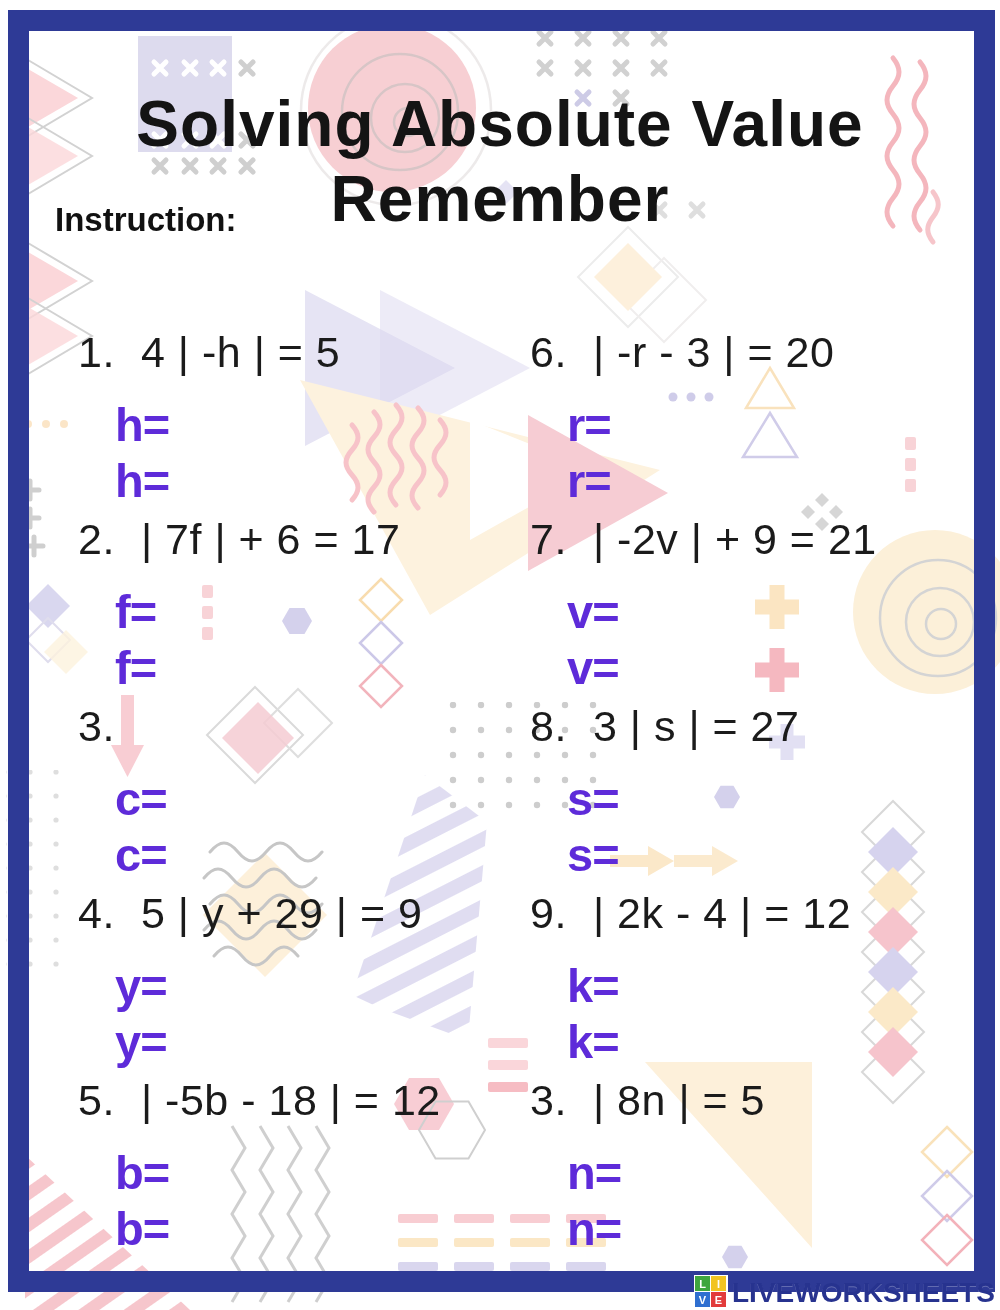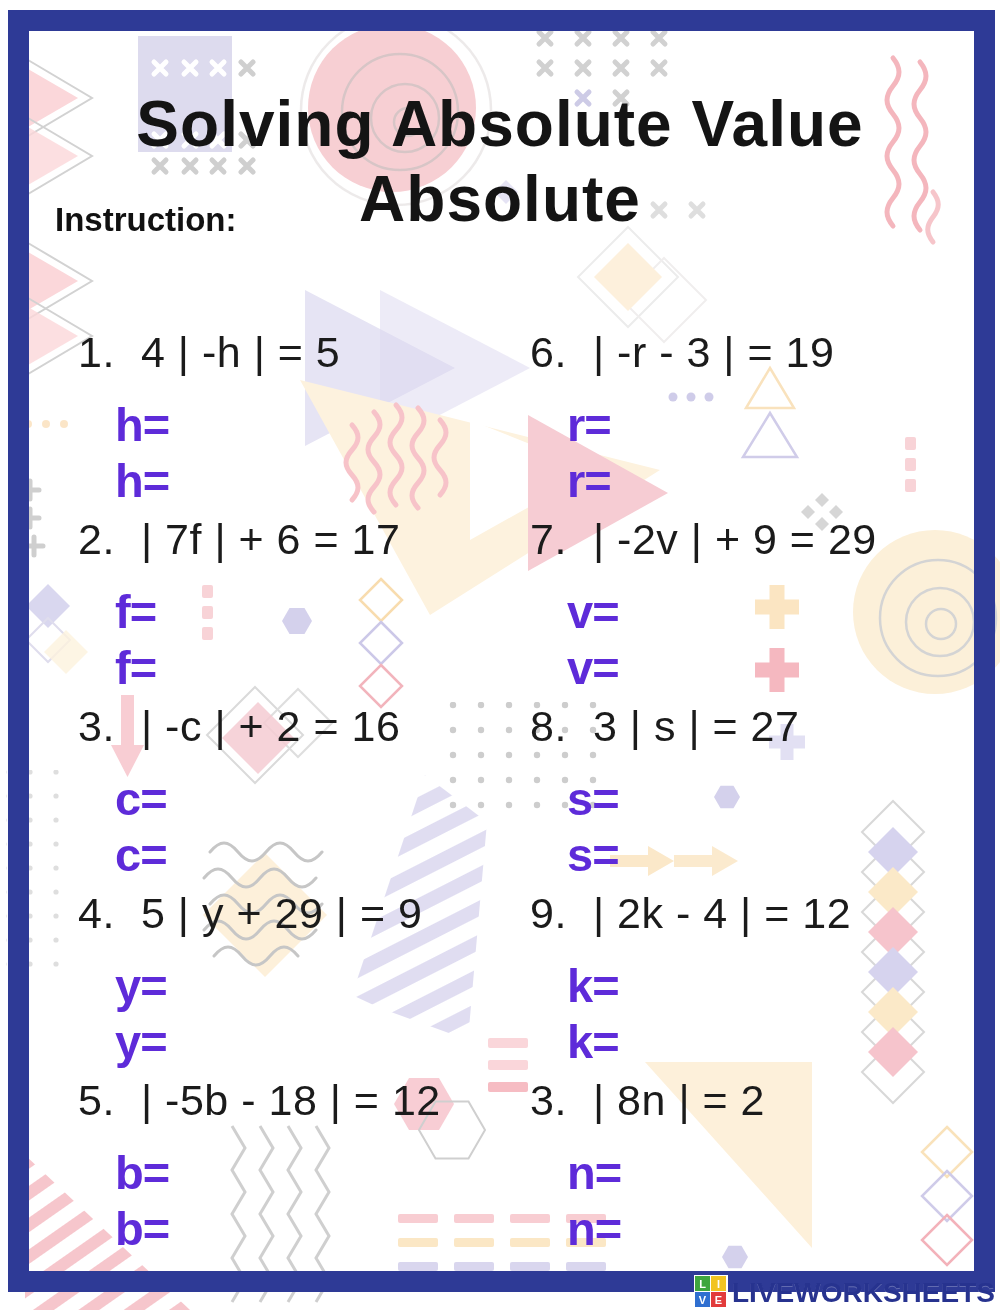--- a/index.html
+++ b/index.html
@@ -278,21 +278,21 @@
       <path d="M288 1126 l13 22 -13 22 13 22 -13 22 13 22 -13 22 13 22 -13 22"></path>
       <path d="M316 1126 l13 22 -13 22 13 22 -13 22 13 22 -13 22 13 22 -13 22"></path>
     </g>
     <polygon points="454,1104 439,1130 409,1130 394,1104 409,1078 439,1078" fill="#f8cdd4"></polygon>
     <polygon points="485,1130 468.5,1158.6 435.5,1158.6 419,1130 435.5,1101.4 468.5,1101.4" fill="none" stroke="#cfcfcf" stroke-width="2"></polygon>
   </svg>
 
   <div class="frame"></div>
 
   <div class="content">
-    <h1 class="title"><span>Solving Absolute Value</span><br><span>Absolute</span></h1>
+    <h1 class="title"><span>Solving Absolute Value</span><br><span>Remember</span></h1>
 
     <div class="instruction">
       <span class="instr-label">Instruction:</span>
     </div>
 
     <div class="col col1" id="colA">
         <div class="problem">
           <div class="eq-line">
             <span class="num">1.</span>
             <span class="eq">4 | -h | = 5</span>
@@ -316,21 +316,20 @@
             <span class="answer-input"></span>
           </div>
           <div class="ans-line">
             <span class="ans">f=</span>
             <span class="answer-input"></span>
           </div>
         </div>
         <div class="problem">
           <div class="eq-line">
             <span class="num">3.</span>
-            <span class="eq">| -c | + 2 = 16</span>
           </div>
           <div class="ans-line first">
             <span class="ans">c=</span>
             <span class="answer-input"></span>
           </div>
           <div class="ans-line">
             <span class="ans">c=</span>
             <span class="answer-input"></span>
           </div>
         </div>
@@ -360,35 +359,35 @@
           <div class="ans-line">
             <span class="ans">b=</span>
             <span class="answer-input"></span>
           </div>
         </div>
       </div>
     <div class="col col2" id="colB">
         <div class="problem">
           <div class="eq-line">
             <span class="num">6.</span>
-            <span class="eq">| -r - 3 | = 19</span>
+            <span class="eq">| -r - 3 | = 20</span>
           </div>
           <div class="ans-line first">
             <span class="ans">r=</span>
             <span class="answer-input"></span>
           </div>
           <div class="ans-line">
             <span class="ans">r=</span>
             <span class="answer-input"></span>
           </div>
         </div>
         <div class="problem">
           <div class="eq-line">
             <span class="num">7.</span>
-            <span class="eq">| -2v | + 9 = 29</span>
+            <span class="eq">| -2v | + 9 = 21</span>
           </div>
           <div class="ans-line first">
             <span class="ans">v=</span>
             <span class="answer-input"></span>
           </div>
           <div class="ans-line">
             <span class="ans">v=</span>
             <span class="answer-input"></span>
           </div>
         </div>
@@ -416,21 +415,21 @@
             <span class="answer-input"></span>
           </div>
           <div class="ans-line">
             <span class="ans">k=</span>
             <span class="answer-input"></span>
           </div>
         </div>
         <div class="problem">
           <div class="eq-line">
             <span class="num">3.</span>
-            <span class="eq">| 8n | = 2</span>
+            <span class="eq">| 8n | = 5</span>
           </div>
           <div class="ans-line first">
             <span class="ans">n=</span>
             <span class="answer-input"></span>
           </div>
           <div class="ans-line">
             <span class="ans">n=</span>
             <span class="answer-input"></span>
           </div>
         </div>

